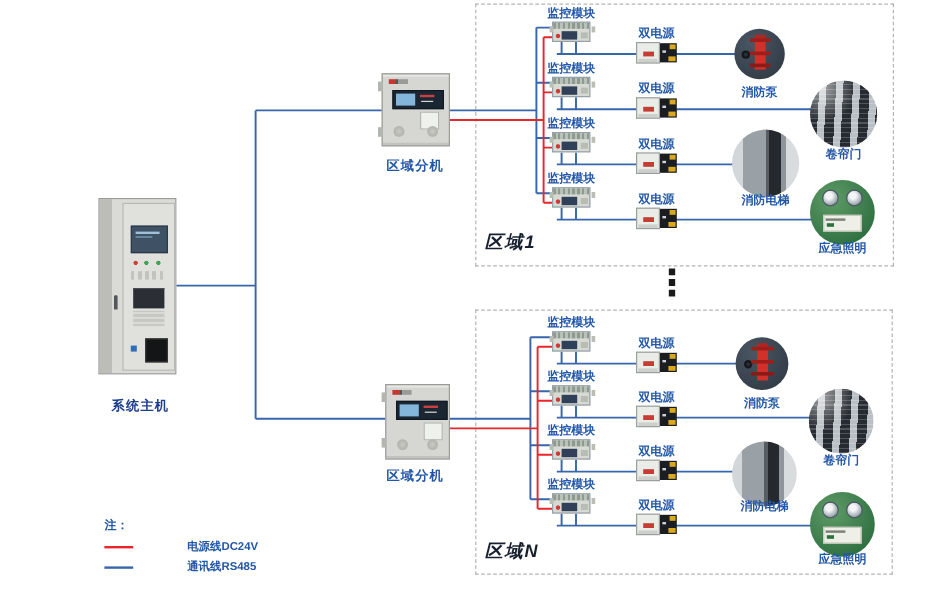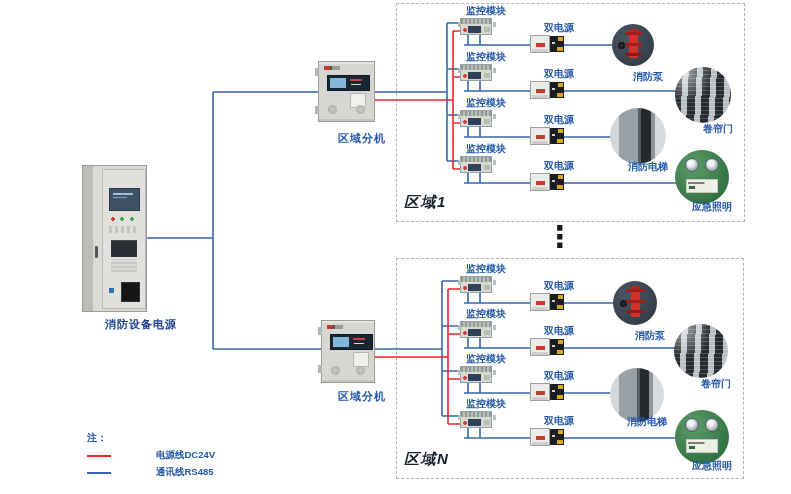--- a/index.html
+++ b/index.html
@@ -5,21 +5,21 @@
   html,body{margin:0;padding:0;background:#fff;}
   #canvas{position:relative;width:791px;height:494px;background:#fff;overflow:hidden;
           font-family:"Liberation Sans","DejaVu Sans",sans-serif;}
   
   .zonebox{position:absolute;border:1px dashed #b3b3b3;z-index:0;background:#fff;}
   #wires{position:absolute;left:0;top:0;z-index:1;}
   .dev,.lbl{position:absolute;z-index:2;}
   .wb{fill:none;stroke:var(--wire-comm,#3766aa);stroke-width:1.6;}
   .wr{fill:none;stroke:var(--wire-power,#e8262b);stroke-width:1.6;}
   
-  .lbl{font-weight:bold;color:var(--label-blue,#2357a7);text-align:right;white-space:nowrap;}
+  .lbl{font-weight:bold;color:var(--label-blue,#2357a7);text-align:center;white-space:nowrap;}
   .lbl-mod,.lbl-psu,.lbl-dev{font-size:10px;}
   .lbl-sub{font-size:11px;letter-spacing:1px;font-family:Liberation Mono, monospace;}
   .lbl-host{font-size:11px;color:var(--host-text,#1e3f8f);letter-spacing:1px;}
   .zone-lbl{position:absolute;z-index:2;font-size:15px;font-weight:bold;
             color:var(--zone-text,#17202e);letter-spacing:1.5px;font-style:italic;}
   .ellipsis{position:absolute;z-index:2;font-size:30px;font-weight:bold;color:#1a1a1a;
             line-height:1;width:20px;text-align:center;}
   
   .cabinet{width:65px;height:147px;background:linear-gradient(90deg,#bcbcb8 0 10px,#dadad6 10px);
            border:1px solid #9a9a96;box-sizing:border-box;}
@@ -141,21 +141,21 @@
     <i class="cab-inner"></i>
     <i class="cab-screen"></i>
     <i class="cab-leds"></i>
     <i class="cab-ctrl"></i>
     <i class="cab-dark"></i>
     <i class="cab-vent"></i>
     <i class="cab-slot"></i>
     <i class="cab-logo"></i>
     <i class="cab-handle"></i>
   </div>
-  <div class="lbl lbl-host" style="left:57px;top:317px;width:120px">消防设备电源</div>
+  <div class="lbl lbl-host" style="left:57px;top:331px;width:120px">系统主机</div>
 
   <div class="dev subunit" style="left:318px;top:61px;width:57px;height:61px">
     <i class="su-logo"></i>
     <i class="su-disp"></i>
     <i class="su-print"></i>
     <i class="su-ear"></i>
   </div>
   <div class="lbl lbl-sub" style="left:306px;top:131px;width:80px">区域分机</div>
 
   <div class="dev subunit" style="left:321px;top:320px;width:54px;height:63px">

